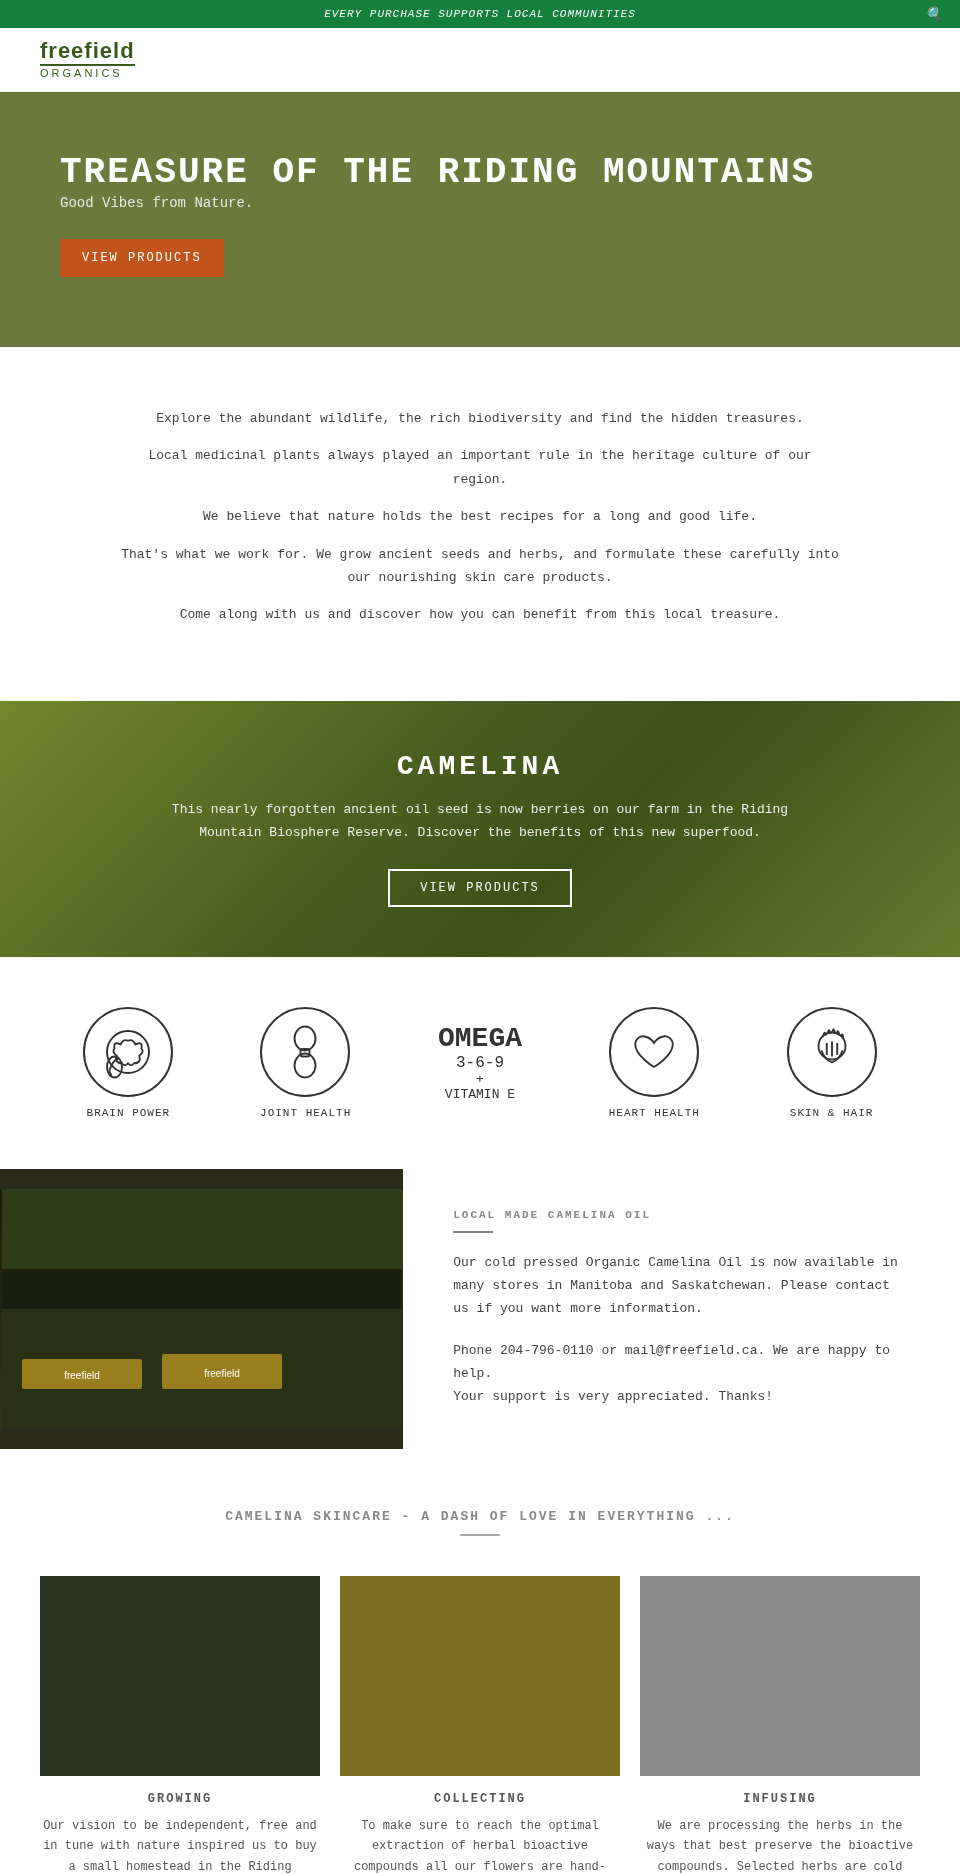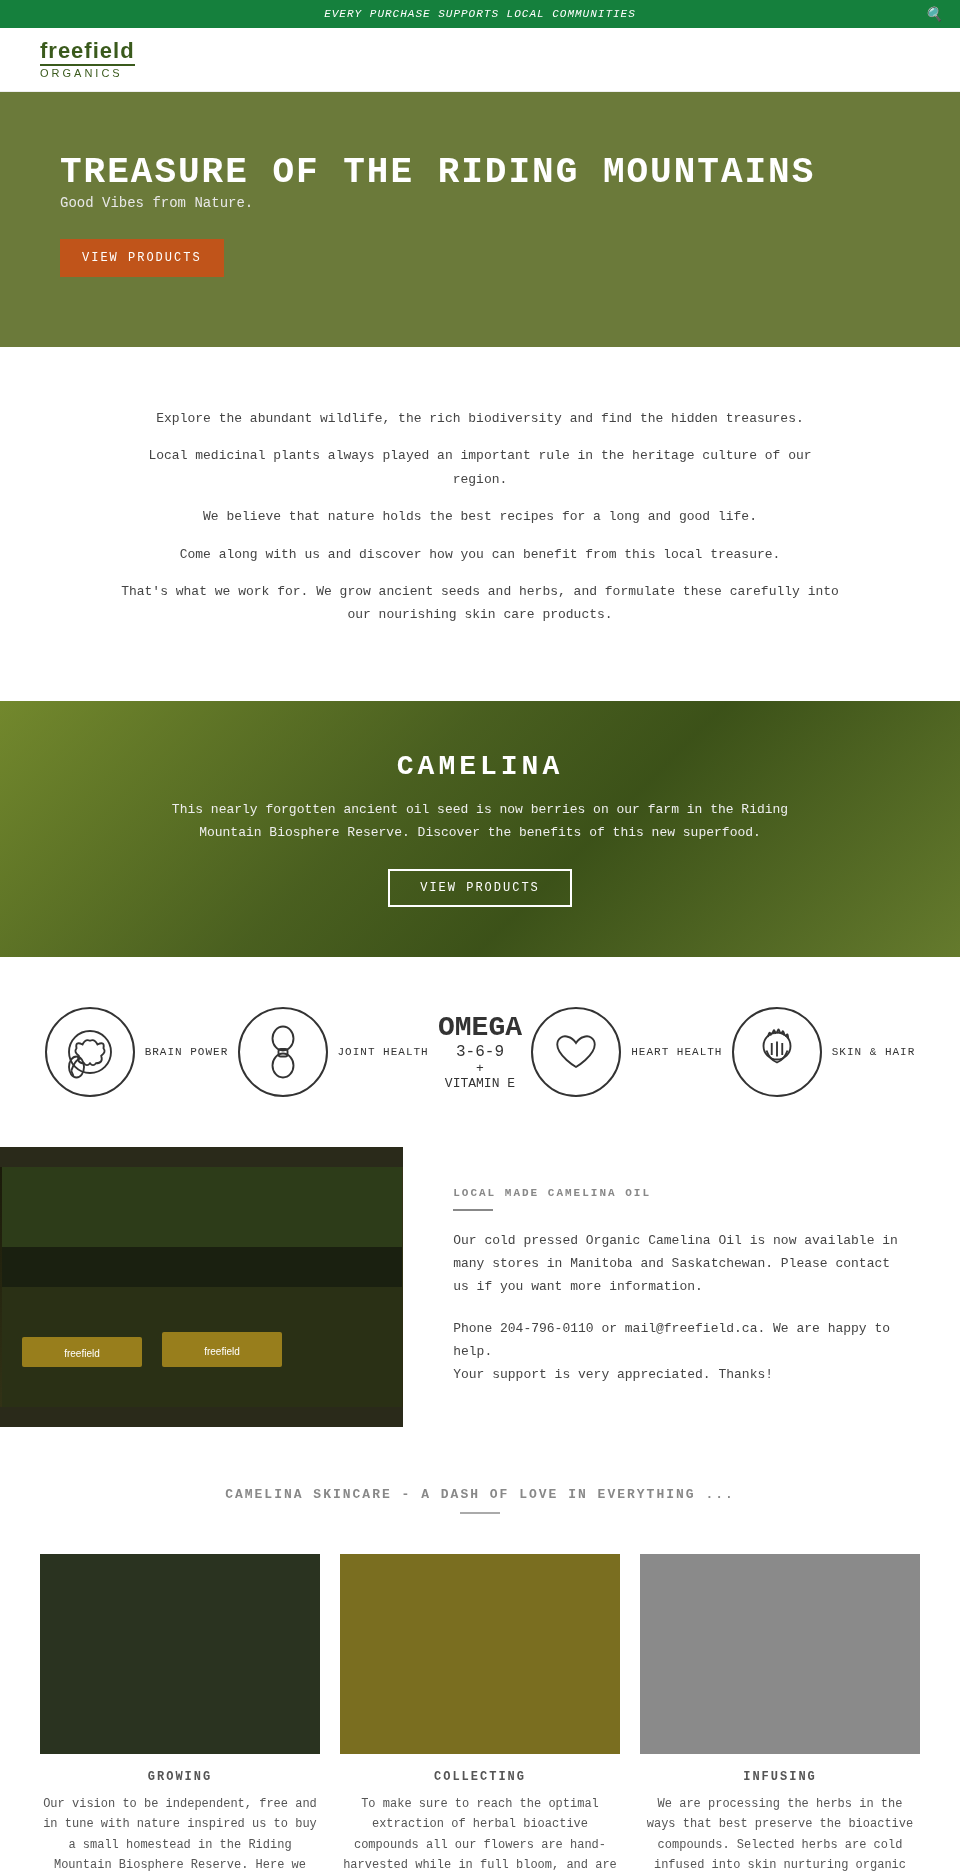--- a/index.html
+++ b/index.html
@@ -189,22 +189,21 @@
     
     .icons-row {
       display: flex;
       align-items: center;
       justify-content: space-around;
       padding: 50px 40px;
       background: #fff;
     }
     .icon-item {
       display: flex;
-      flex-direction: row;
-      align-items: center;
+      flex-direction: column;
       gap: 10px;
     }
     .icon-circle {
       width: 90px;
       height: 90px;
       border-radius: 50%;
       border: 2px solid #333;
       display: flex;
       align-items: center;
       justify-content: center;
@@ -369,22 +368,22 @@
 <section class="hero">
   <h1>TREASURE OF THE RIDING MOUNTAINS</h1>
   <p>Good Vibes from Nature.</p>
   <button class="btn-view-products">VIEW PRODUCTS</button>
 </section>
 
 <section class="about-section">
   <p>Explore the abundant wildlife, the rich biodiversity and find the hidden treasures.</p>
   <p>Local medicinal plants always played an important rule in the heritage culture of our region.</p>
   <p>We believe that nature holds the best recipes for a long and good life.</p>
+  <p>That's what we work for. We grow ancient seeds and herbs, and formulate these carefully into our nourishing skin care products.</p>
   <p>Come along with us and discover how you can benefit from this local treasure.</p>
-  <p>That's what we work for. We grow ancient seeds and herbs, and formulate these carefully into our nourishing skin care products.</p>
 </section>
 
 <section class="camelina-banner">
   <div class="camelina-bg"></div>
   <div class="camelina-content">
     <h2>CAMELINA</h2>
     <p>This nearly forgotten ancient oil seed is now berries on our farm in the Riding Mountain Biosphere Reserve. Discover the benefits of this new superfood.</p>
     <button class="btn-view-products-outline">VIEW PRODUCTS</button>
   </div>
 </section>

